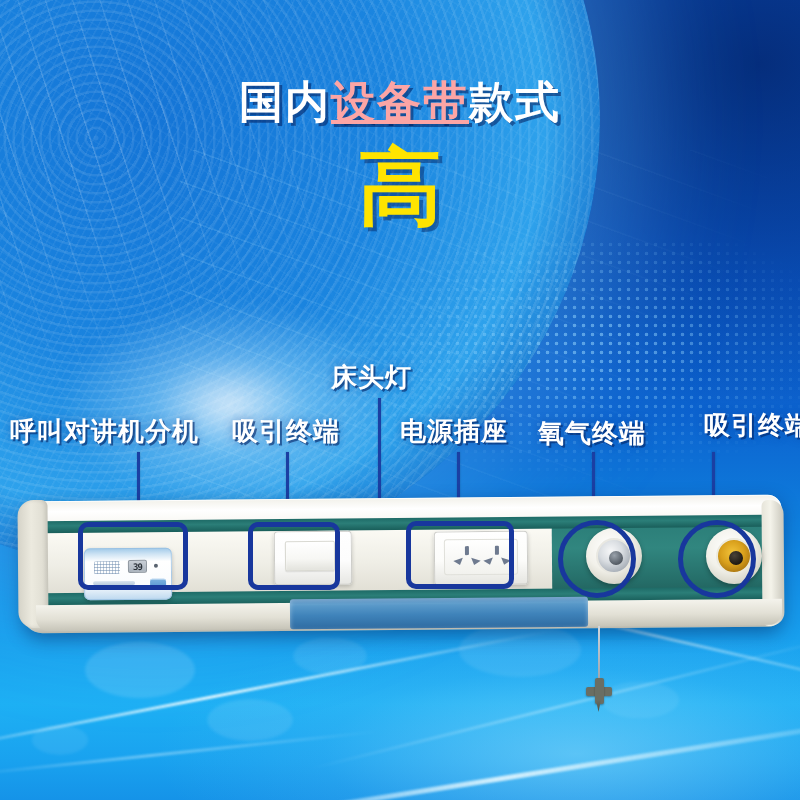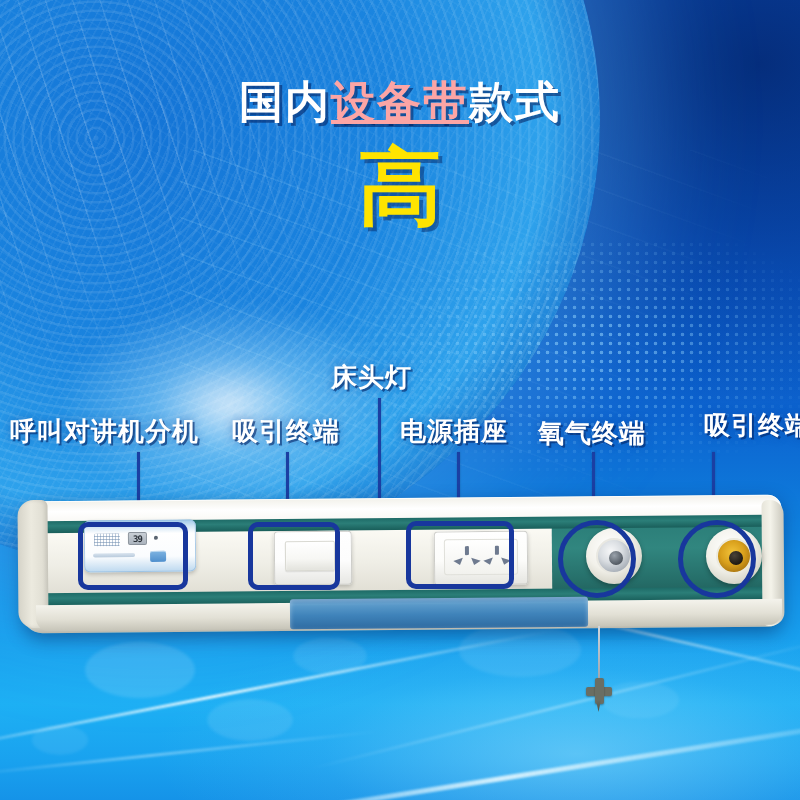--- a/index.html
+++ b/index.html
@@ -280,22 +280,22 @@
     left: 268px; top: 100px;
     width: 298px; height: 30px;
     background: linear-gradient(180deg, #3d7cb5 0%, #5d9ccb 18%, #3f83ba 55%, #2e6ba1 100%);
     border-radius: 3px;
     transform: rotate(-0.5deg);
     box-shadow: inset 0 2px 5px rgba(255,255,255,.4);
   }
 
   
   .intercom {
-    position: absolute; left: 62px; top: 22px;
-    width: 112px; height: 52px;
+    position: absolute; left: 62px; top: 50px;
+    width: 88px; height: 52px;
     border-radius: 6px;
     background: linear-gradient(180deg, #9ec8e8 0%, #cfe4f4 12%, #ffffff 26%, #fafcfe 70%, #bcd8ef 100%);
     box-shadow: 0 2px 4px rgba(0,0,0,.22), inset 0 0 0 1px rgba(150,190,225,.8);
     transform: rotate(-0.5deg);
   }
   .ic-grille {
     position: absolute; left: 10px; top: 13px; width: 26px; height: 13px;
     background-image:
       repeating-linear-gradient(0deg, rgba(110,140,175,.55) 0 1px, transparent 1px 3px),
       repeating-linear-gradient(90deg, rgba(110,140,175,.45) 0 1px, transparent 1px 3px);

